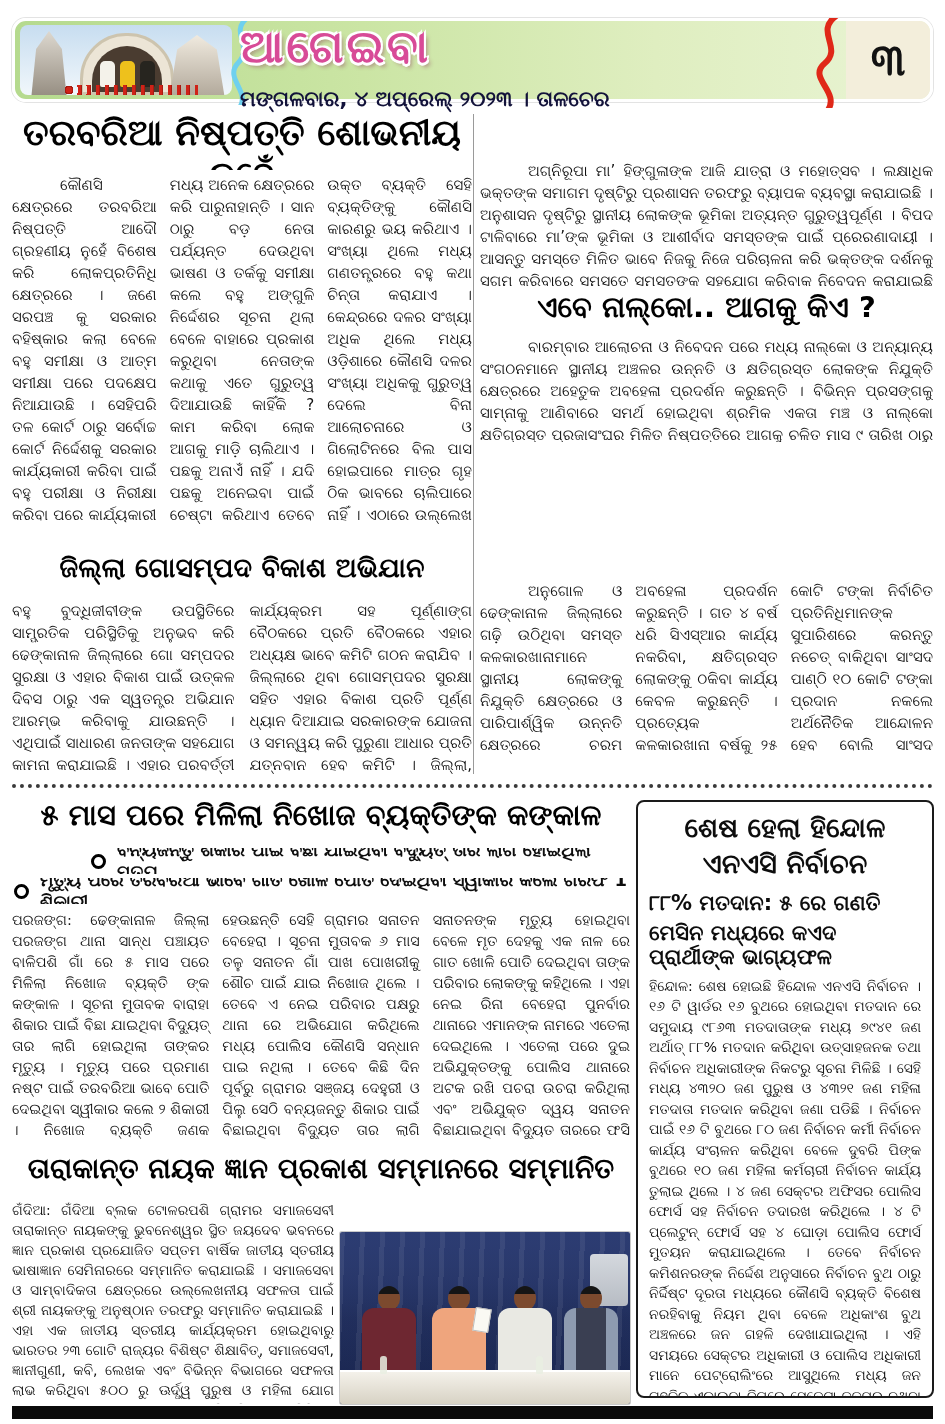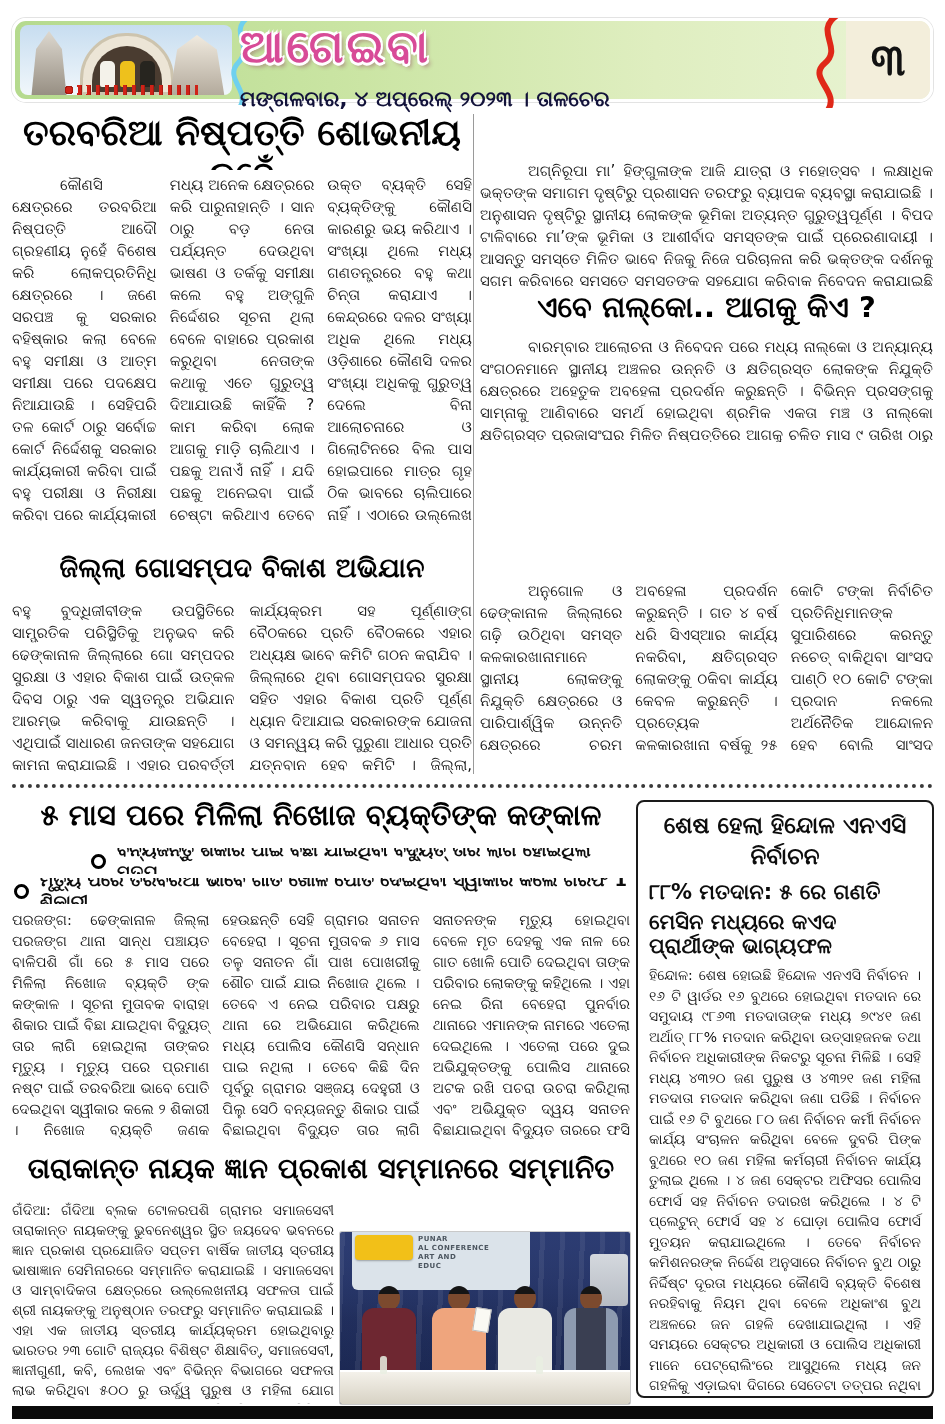--- a/index.html
+++ b/index.html
@@ -48,21 +48,21 @@
   .vrule { position:absolute; left:473px; top:114px; width:1px; height:660px; background:#9a9a9a; }
   .dotted-rule { position:absolute; left:12px; top:784px; width:921px; border-top:4px dotted #3a3a3a; }
 
   
   .bullet-row { position:absolute; display:flex; align-items:center; font-size:18px; font-weight:600; overflow:hidden; }
   .bullet-circle { flex:none; width:15px; height:15px; border:3px solid #000; border-radius:50%; margin-right:11px; }
 
   
   .hindol-box { position:absolute; left:636px; top:800px; width:298px; height:598px;
     border:2px solid #1a1a1a; border-radius:8px; padding:8px 11px; overflow:hidden; background:#fff; }
-  .hindol-h1 { font-size:23px; font-weight:bold; text-align:center; line-height:1.35; }
+  .hindol-h1 { font-size:27px; font-weight:bold; text-align:center; line-height:1.35; }
   .hindol-h2 { font-size:21px; font-weight:bold; margin-top:8px; }
   .hindol-h3 { font-size:21px; font-weight:bold; margin-top:6px; }
   .hindol-body { margin-top:7px; font-size:14px; line-height:20.5px; text-align:justify; }
 
   
   .bottom-bar { position:absolute; left:12px; top:1406px; width:921px; height:13px; background:#0a0a0a; }
 
   
   .photo { position:absolute; right:0; top:32px; width:290px; height:172px; border-radius:2px;
     background:linear-gradient(180deg,#2c3c72 0%,#22306020 50%),linear-gradient(180deg,#2b3a6e,#17234b);
@@ -160,27 +160,20 @@
 
   <h1 class="headline" style="left:12px; top:1152px; width:618px; height:42px; font-size:28px;">ତାରାକାନ୍ତ ନାୟକ ଜ୍ଞାନ ପ୍ରକାଶ ସମ୍ମାନରେ ସମ୍ମାନିତ</h1>
   <div class="abs" style="left:12px; top:1200px; width:618px; height:204px;">
     <div class="body-text" style="left:0; top:0; width:322px; height:204px; font-size:14px; line-height:20px;">
       <span class="dl">ଗଁଦିଆ: </span><span>ଗଁଦିଆ ବ୍ଲକ ଟୋଳରପଶି ଗ୍ରାମର ସମାଜସେବୀ ତାରାକାନ୍ତ ନାୟକଙ୍କୁ ଭୁବନେଶ୍ୱର ସ୍ଥିତ ଜୟଦେବ ଭବନରେ ଜ୍ଞାନ ପ୍ରକାଶ ପ୍ରଯୋଜିତ ସପ୍ତମ ବାର୍ଷିକ ଜାତୀୟ ସ୍ତରୀୟ ଭାଷାଜ୍ଞାନ ସେମିନାରରେ ସମ୍ମାନିତ କରାଯାଇଛି । ସମାଜସେବା ଓ ସାମ୍ବାଦିକତା କ୍ଷେତ୍ରରେ ଉଲ୍ଲେଖନୀୟ ସଫଳତା ପାଇଁ ଶ୍ରୀ ନାୟକଙ୍କୁ ଅନୁଷ୍ଠାନ ତରଫରୁ ସମ୍ମାନିତ କରାଯାଇଛି । ଏହା ଏକ ଜାତୀୟ ସ୍ତରୀୟ କାର୍ଯ୍ୟକ୍ରମ ହୋଇଥିବାରୁ ଭାରତର ୨୩ ଗୋଟି ରାଜ୍ୟର ବିଶିଷ୍ଟ ଶିକ୍ଷାବିତ୍, ସମାଜସେବୀ, ଜ୍ଞାନୀଗୁଣୀ, କବି, ଲେଖକ ଏବଂ ବିଭିନ୍ନ ବିଭାଗରେ ସଫଳତା ଲାଭ କରିଥିବା ୫୦୦ ରୁ ଊର୍ଦ୍ଧ୍ୱ ପୁରୁଷ ଓ ମହିଳା ଯୋଗ ଦେଇଥିଲେ । ରାଜ୍ୟର ୩୦ ଗୋଟି ଜିଲ୍ଲାର ବିଭିନ୍ନ ବିଭାଗରେ କୃତୀ ଜ୍ଞାନୀ, ଗୁଣୀ ଓ ଛାତ୍ରଛାତ୍ରୀମାନଙ୍କୁ ସମ୍ମାନିତ କରାଯାଇଥିଲା । ଅଶୋକ ପତିଙ୍କୁ ଅନୁଷ୍ଠାନ ତରଫରୁ ମଧ୍ୟ ସମ୍ମାନିତ କରାଯାଇଥିଲା ।</span>
     </div>
 
     <div class="photo">
       <div class="curtain"></div>
       <div class="ac-unit"></div>
-      <div class="banner">
-        <div class="banner-line">PUNAR</div>
-        <div class="banner-line">AL CONFERENCE</div>
-        <div class="banner-line">ART AND</div>
-        <div class="banner-line">EDUC</div>
-        <div class="sign"></div>
-      </div>
       <div class="person" style="left:22px;">
         <div class="head"></div>
         <div class="torso t1"></div>
       </div>
       <div class="person" style="left:92px;">
         <div class="head"></div>
         <div class="torso t2"></div>
       </div>
       <div class="person" style="left:158px;">
         <div class="head"></div>

